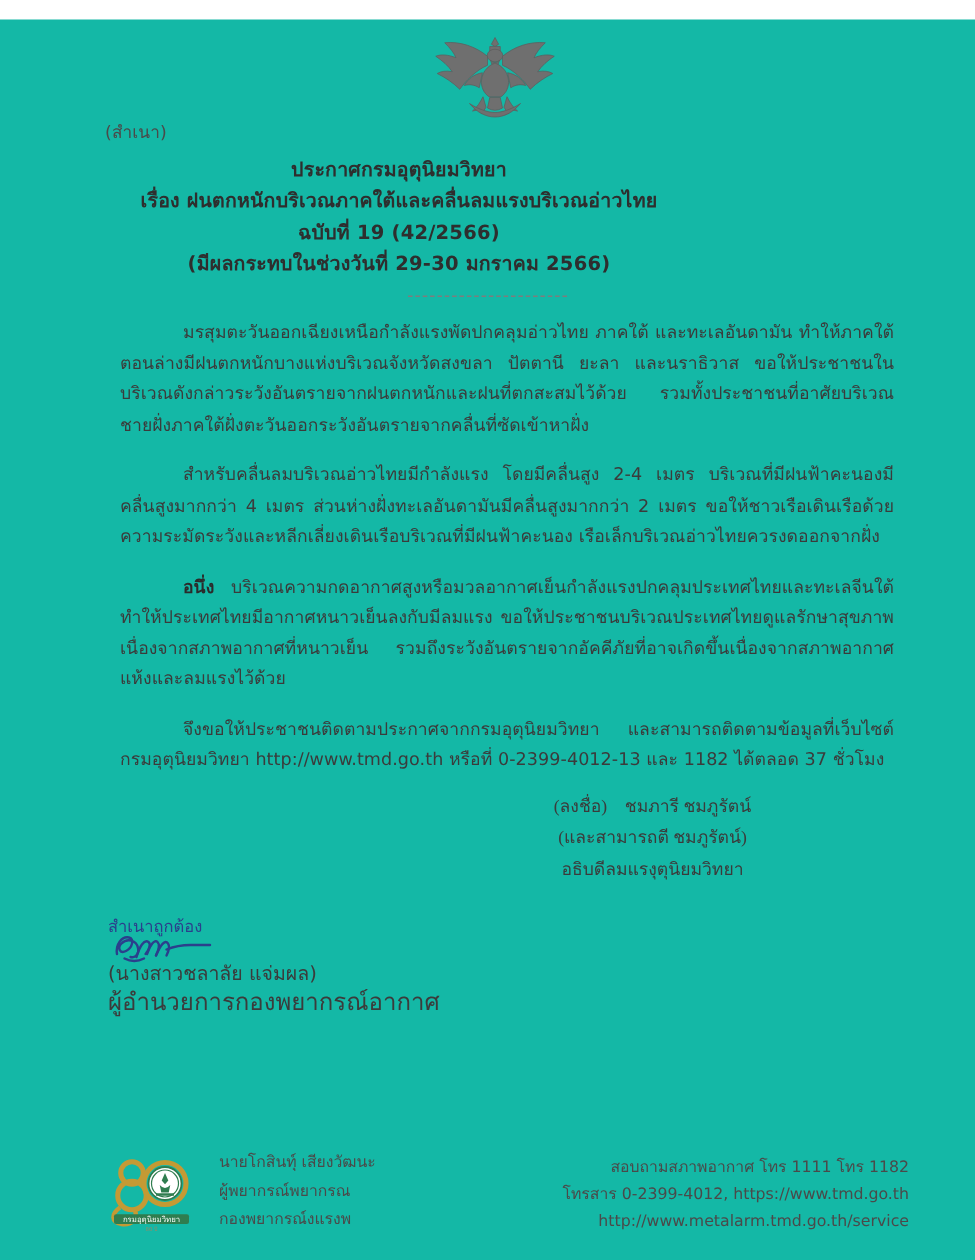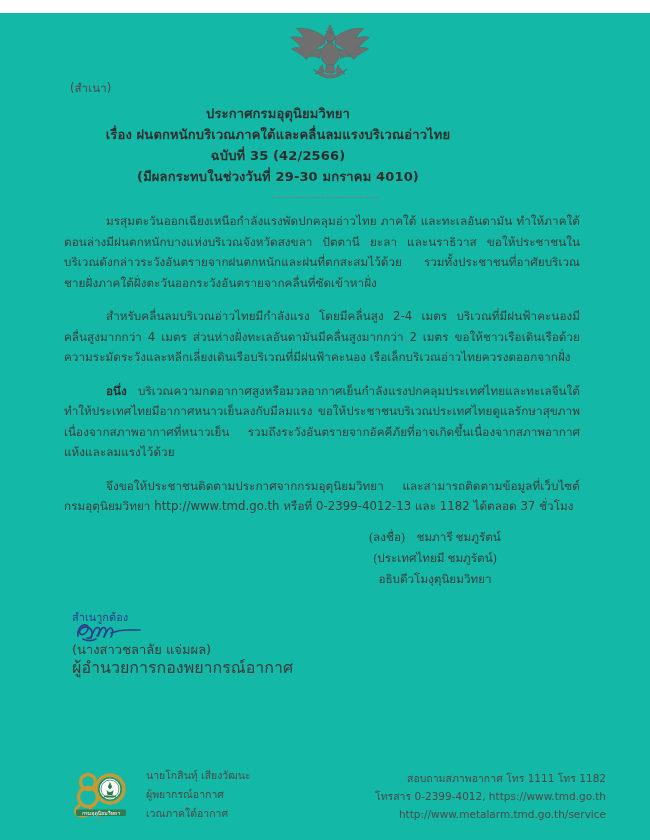--- a/index.html
+++ b/index.html
@@ -40,21 +40,21 @@
     left: 70px;
     top: 66px;
     font-size: 11.5px;
     color: #4a4a4a;
     letter-spacing: .1px;
   }
 
   
   .title-block {
     position: absolute;
-    left: 12px;
+    left: 0;
     top: 90px;
     width: 532px;
     text-align: center;
   }
   .title-block .tline {
     font-size: 13px;
     font-weight: bold;
     color: #2e2e2e;
     line-height: 21px;
     letter-spacing: .15px;
@@ -64,21 +64,21 @@
     position: absolute;
     left: 272px;
     top: 184px;
     width: 106px;
     border-top: 1px dashed #7d7d7d;
   }
 
   
   .body-wrap {
     position: absolute;
-    left: 64px;
+    left: 80px;
     top: 198px;
     width: 516px;
   }
   .para {
     font-size: 11.7px;
     line-height: 20.5px;
     color: #3b3b3b;
     text-align: justify;
     text-justify: inter-word;
     margin: 0 0 13px 0;
@@ -223,42 +223,42 @@
                  C54 52, 48 55, 42 55 C36 55, 30 52, 25 46 Z"></path>
       </g>
     </svg>
   </div>
 
   <div class="copy-mark">(สำเนา)</div>
 
   <div class="title-block">
     <div class="tline">ประกาศกรมอุตุนิยมวิทยา</div>
     <div class="tline">เรื่อง ฝนตกหนักบริเวณภาคใต้และคลื่นลมแรงบริเวณอ่าวไทย</div>
-    <div class="tline">ฉบับที่ 35 (42/2566)</div>
-    <div class="tline">(มีผลกระทบในช่วงวันที่ 29-30 มกราคม 4010)</div>
+    <div class="tline">ฉบับที่ 19 (42/2566)</div>
+    <div class="tline">(มีผลกระทบในช่วงวันที่ 29-30 มกราคม 2566)</div>
   </div>
 
   <div class="divider"></div>
 
   <div class="body-wrap">
     <p class="para">มรสุมตะวันออกเฉียงเหนือกำลังแรงพัดปกคลุมอ่าวไทย ภาคใต้ และทะเลอันดามัน ทำให้ภาคใต้ตอนล่างมีฝนตกหนักบางแห่งบริเวณจังหวัดสงขลา ปัตตานี ยะลา และนราธิวาส ขอให้ประชาชนในบริเวณดังกล่าวระวังอันตรายจากฝนตกหนักและฝนที่ตกสะสมไว้ด้วย รวมทั้งประชาชนที่อาศัยบริเวณชายฝั่งภาคใต้ฝั่งตะวันออกระวังอันตรายจากคลื่นที่ซัดเข้าหาฝั่ง</p>
     <p class="para">สำหรับคลื่นลมบริเวณอ่าวไทยมีกำลังแรง โดยมีคลื่นสูง 2-4 เมตร บริเวณที่มีฝนฟ้าคะนองมีคลื่นสูงมากกว่า 4 เมตร ส่วนห่างฝั่งทะเลอันดามันมีคลื่นสูงมากกว่า 2 เมตร ขอให้ชาวเรือเดินเรือด้วยความระมัดระวังและหลีกเลี่ยงเดินเรือบริเวณที่มีฝนฟ้าคะนอง เรือเล็กบริเวณอ่าวไทยควรงดออกจากฝั่ง</p>
     <p class="para"><b>อนึ่ง</b><span> บริเวณความกดอากาศสูงหรือมวลอากาศเย็นกำลังแรงปกคลุมประเทศไทยและทะเลจีนใต้ ทำให้ประเทศไทยมีอากาศหนาวเย็นลงกับมีลมแรง ขอให้ประชาชนบริเวณประเทศไทยดูแลรักษาสุขภาพเนื่องจากสภาพอากาศที่หนาวเย็น รวมถึงระวังอันตรายจากอัคคีภัยที่อาจเกิดขึ้นเนื่องจากสภาพอากาศแห้งและลมแรงไว้ด้วย</span></p>
     <p class="para">จึงขอให้ประชาชนติดตามประกาศจากกรมอุตุนิยมวิทยา และสามารถติดตามข้อมูลที่เว็บไซต์กรมอุตุนิยมวิทยา http://www.tmd.go.th หรือที่ 0-2399-4012-13 และ 1182 ได้ตลอด 37 ชั่วโมง</p>
   </div>
 
 
   <div class="sign-block">
     <div class="sig-row"><span>(ลงชื่อ)</span>&nbsp;&nbsp;&nbsp;&nbsp;<span>ชมภารี ชมภูรัตน์</span></div>
-    <div class="sig-row">(ประเทศไทยมี ชมภูรัตน์)</div>
-    <div class="sig-row">อธิบดีวโมงุตุนิยมวิทยา</div>
+    <div class="sig-row">(และสามารถตี ชมภูรัตน์)</div>
+    <div class="sig-row">อธิบดีลมแรงุตุนิยมวิทยา</div>
   </div>
 
   <div class="certify">
-    <div class="cert-top">สำเนาูกต้อง</div>
+    <div class="cert-top">สำเนาถูกต้อง</div>
     <div class="ink">
       <svg viewBox="0 0 112 24" width="112" height="24" aria-hidden="true">
         <g fill="none" stroke="#2b3f8c" stroke-width="1.6" stroke-linecap="round" stroke-linejoin="round">
           <path d="M4 17 C3 11, 7 5, 12 6 C16 7, 14 13, 10 15 C6 17, 4 13, 7 10
                    C11 6, 17 8, 18 13 C19 17, 16 20, 13 19"></path>
           <path d="M17 19 C19 12, 22 7, 25 9 C27 10.5, 25 15, 23 17"></path>
           <path d="M24 17 C26 11, 29 7, 31 9 C33 11, 31 16, 30 18"></path>
           <path d="M30 18 C33 11, 36 7, 38 10 C39.5 12, 38 16, 37 18"></path>
           <path d="M37 14 C42 12, 47 11, 53 11 L66 11"></path>
           <path d="M9 20 C13 22, 18 22, 22 20"></path>
@@ -288,22 +288,22 @@
         <path d="M38.5 25 q3.5 4 7 0 l-1 5 h-5 Z" fill="#2f7d4f"></path>
         <path d="M36 30.5 h12 v1.6 h-12 Z" fill="#2f7d4f"></path>
 
         <rect x="8" y="44.5" width="50" height="6.5" rx="1.4" fill="#2f7d4f"></rect>
         <text x="33" y="49.6" text-anchor="middle" font-family="DejaVu Sans, sans-serif" font-size="5.2" fill="#ffffff">กรมอุตุนิยมวิทยา</text>
         <text x="33" y="55.4" text-anchor="middle" font-family="DejaVu Sans, sans-serif" font-size="3.6" fill="#8d8d6a">80 ปี</text>
       </svg>
     </div>
     <div class="fl-text">
       <div>นายโกสินทุ์ เสียงวัฒนะ</div>
-      <div>ผู้พยากรณ์อากาศ</div>
-      <div>เวณภาคใต์อากาศ</div>
+      <div>ผู้พยากรณ์พยากรณ</div>
+      <div>กองพยากรณ์งแรงพ</div>
     </div>
   </div>
 
   <div class="footer-right">
     <div>สอบถามสภาพอากาศ โทร 1111 โทร 1182</div>
     <div>โทรสาร 0-2399-4012, https://www.tmd.go.th</div>
     <div>http://www.metalarm.tmd.go.th/service</div>
   </div>
 
 </div>

